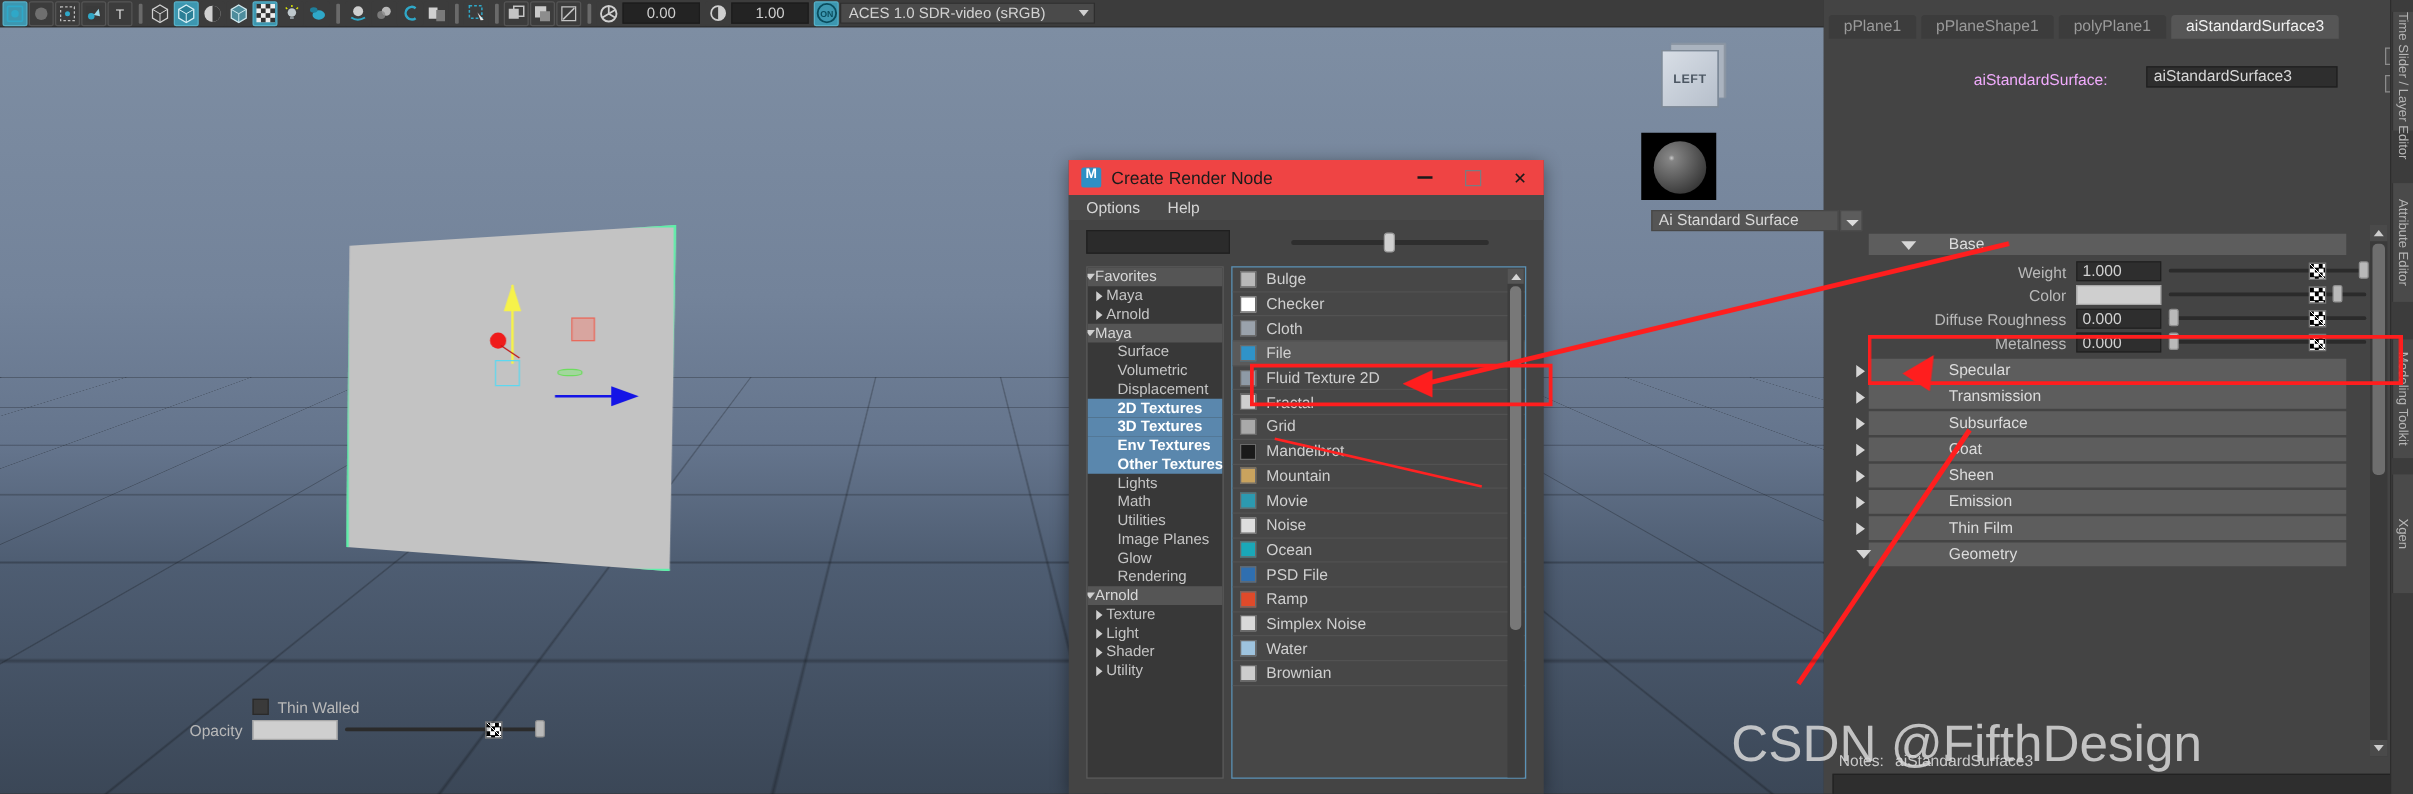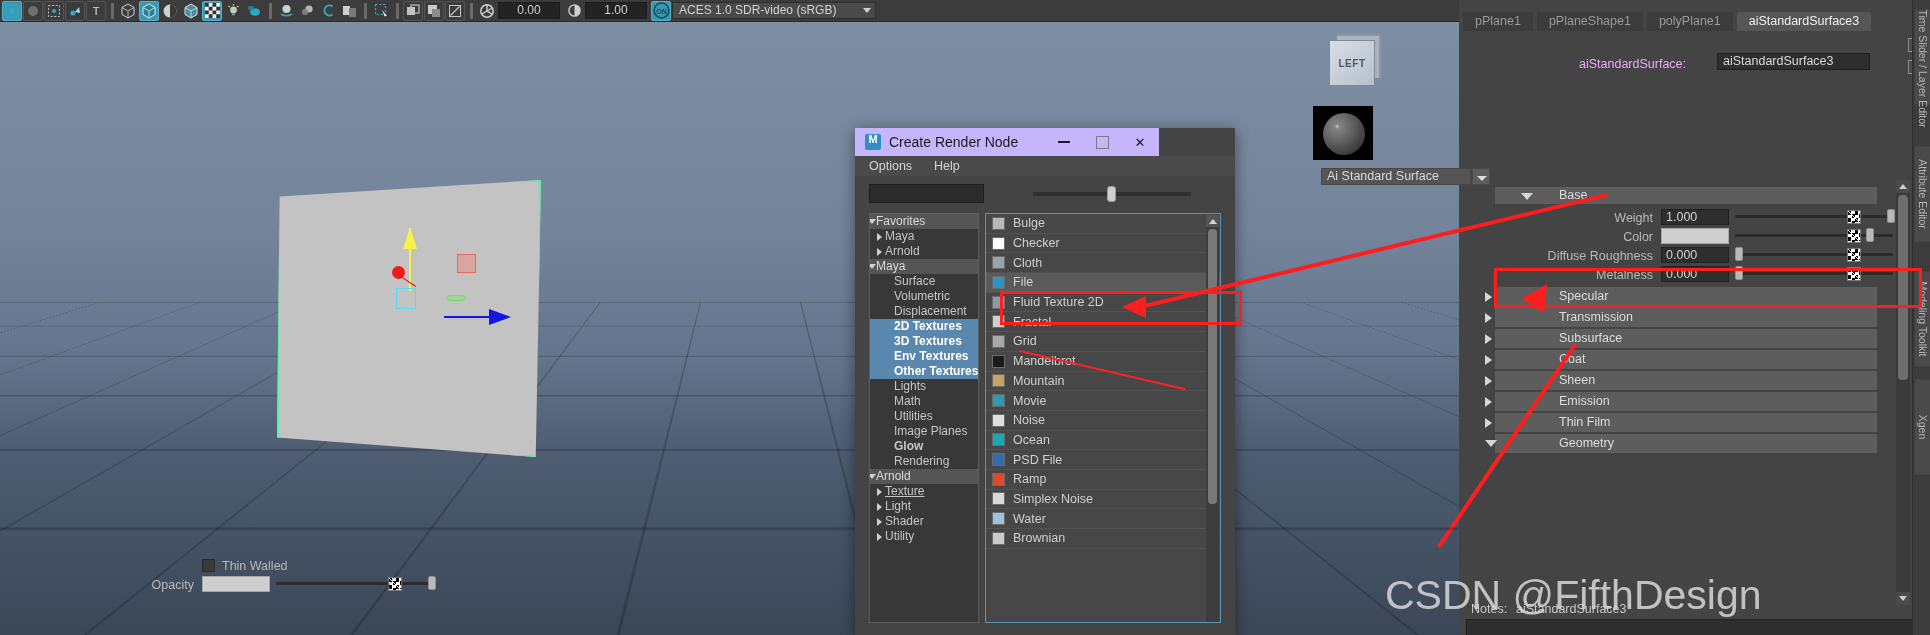--- a/index.html
+++ b/index.html
@@ -135,21 +135,21 @@
 
   #vtabs { position:absolute; left:1912px; top:0; width:18px; height:635px; background:#3c3c3c;
            border-left:1px solid #2d2d2d; }
   .vtab { position:absolute; left:-38px; width:95px; height:18px; background:#4a4a4a;
           color:#b5b5b5; font-size:10.5px; line-height:18px; text-align:center;
           transform:rotate(90deg); white-space:nowrap; border-bottom:1px solid #333; }
 
   
   #dlg { position:absolute; left:855px; top:128px; width:380px; height:507px;
          background:#444; box-shadow:0 3px 14px rgba(0,0,0,.45); }
-  #dlgTitle { position:absolute; left:0; top:0; width:304px; height:28px; background:#c4b5fd;
+  #dlgTitle { position:absolute; left:0; top:0; width:380px; height:28px; background:#ef4444;
               display:flex; align-items:center; }
   #dlgIcon { width:16px; height:16px; margin:0 8px 0 10px; background:#2e8fc4; border-radius:2px;
              position:relative; flex:0 0 auto; }
   #dlgIcon::after { content:"M"; position:absolute; left:0; top:-1px; width:16px; text-align:center;
              font-size:11px; font-weight:bold; color:#fff; }
   #dlgTitleTxt { font-size:14px; color:#1b1b1b; }
   .winbtn { position:absolute; top:0; width:38px; height:28px; display:flex; align-items:center; justify-content:center; }
   #minBtn { right:76px; } #maxBtn { right:38px; } #closeBtn { right:0; }
   #minBtn::after{ content:""; width:12px; height:1.6px; background:#1a1a1a;}
   #maxBtn::after{ content:""; width:11px; height:11px; border:1.5px solid #7b7b80;}
@@ -528,24 +528,24 @@
         <div class="trow"><span style="padding-left: 24px;">Volumetric</span></div>
         <div class="trow"><span style="padding-left: 24px;">Displacement</span></div>
         <div class="trow sel"><span style="padding-left: 24px;">2D Textures</span></div>
         <div class="trow sel"><span style="padding-left: 24px;">3D Textures</span></div>
         <div class="trow sel"><span style="padding-left: 24px;">Env Textures</span></div>
         <div class="trow sel"><span style="padding-left: 24px;">Other Textures</span></div>
         <div class="trow"><span style="padding-left: 24px;">Lights</span></div>
         <div class="trow"><span style="padding-left: 24px;">Math</span></div>
         <div class="trow"><span style="padding-left: 24px;">Utilities</span></div>
         <div class="trow"><span style="padding-left: 24px;">Image Planes</span></div>
-        <div class="trow"><span style="padding-left: 24px; font-weight: bold;">Glow</span></div>
+        <div class="trow"><span style="padding-left: 24px;">Glow</span></div>
         <div class="trow"><span style="padding-left: 24px;">Rendering</span></div>
         <div class="trow hdr"><span class="ar d" style="left: -2px;"></span><span style="padding-left: 6px;">Arnold</span></div>
-        <div class="trow"><span class="ar r" style="left: 7px;"></span><span style="padding-left: 15px; text-decoration: underline;">Texture</span></div>
+        <div class="trow"><span class="ar r" style="left: 7px;"></span><span style="padding-left: 15px;">Texture</span></div>
         <div class="trow"><span class="ar r" style="left: 7px;"></span><span style="padding-left: 15px;">Light</span></div>
         <div class="trow"><span class="ar r" style="left: 7px;"></span><span style="padding-left: 15px;">Shader</span></div>
         <div class="trow"><span class="ar r" style="left: 7px;"></span><span style="padding-left: 15px;">Utility</span></div>
       </div>
 
     <div id="listPane">
       <div class="lrow">
           <span class="lico" style="background: rgb(185, 185, 185);"></span>
           <span>Bulge</span>
         </div>

